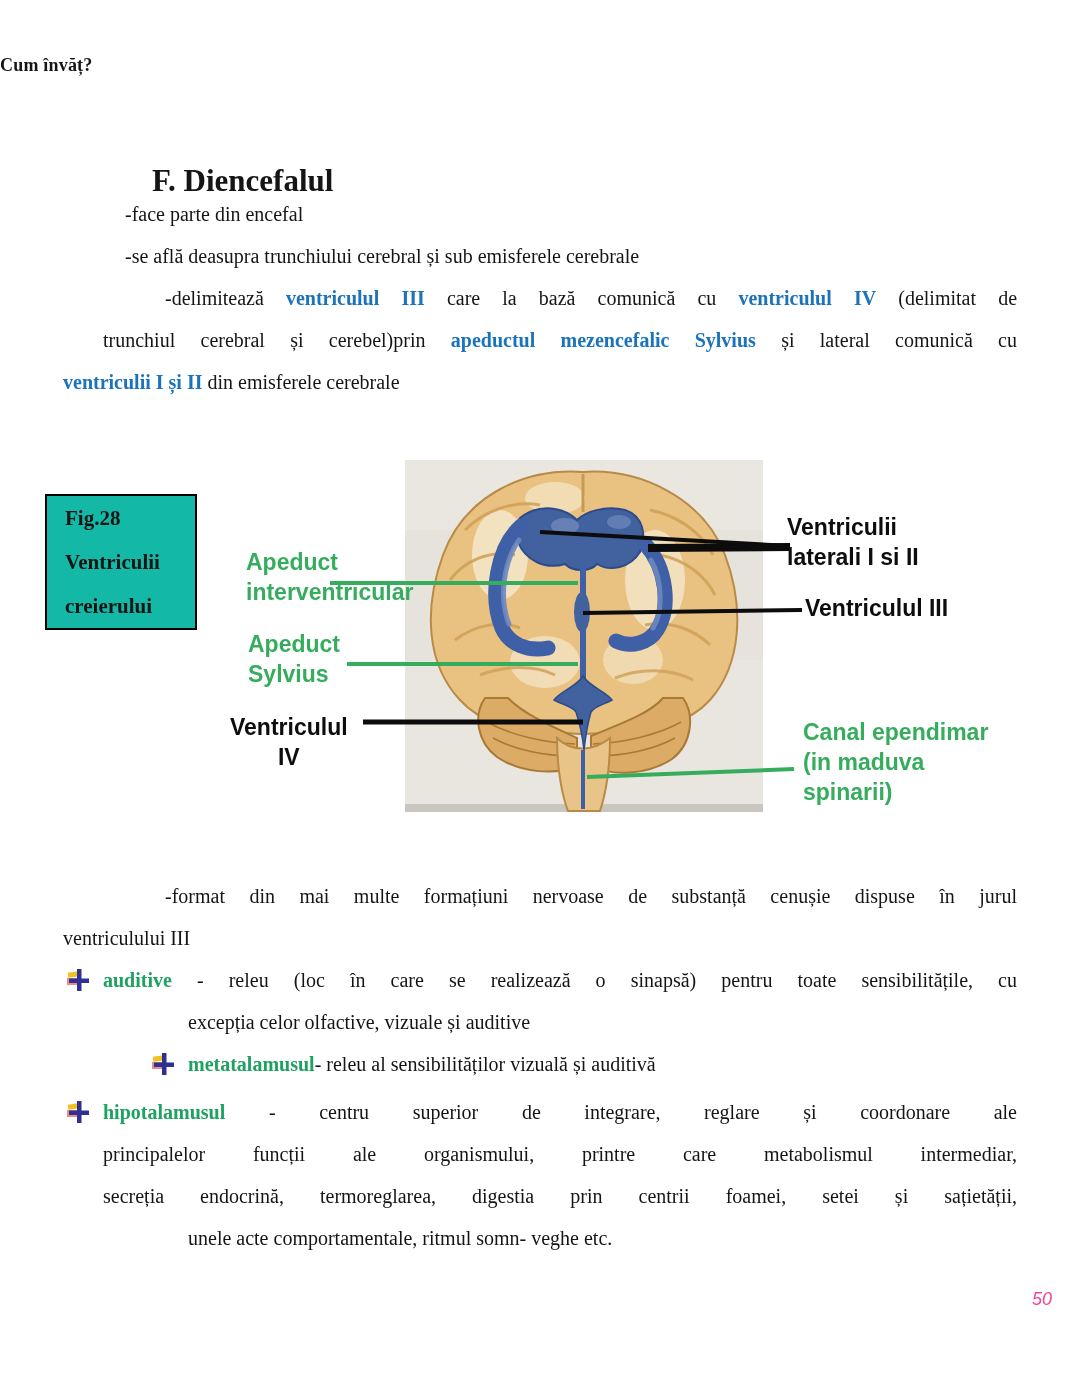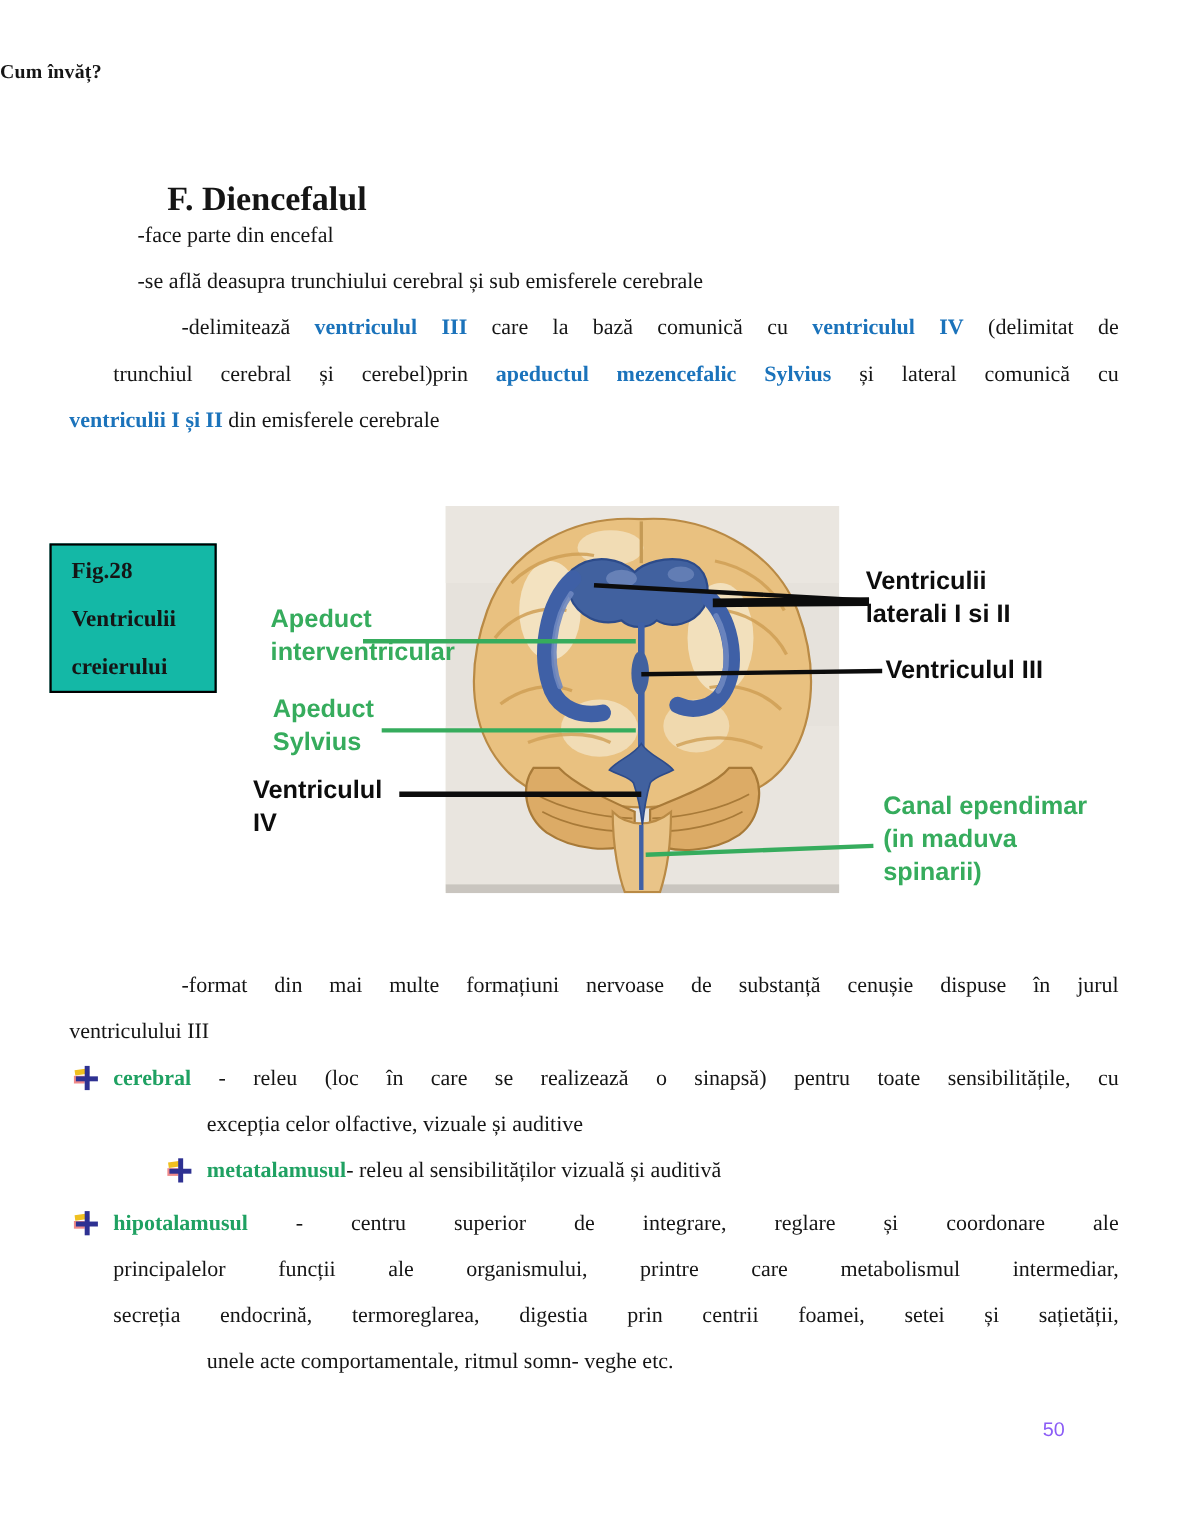--- a/index.html
+++ b/index.html
@@ -31,27 +31,27 @@
   .leader-overlay{position:absolute;left:0;top:0;width:1080px;height:356px;z-index:3;pointer-events:none;}
   .caption-box{position:absolute;left:45px;top:34px;width:148px;height:132px;border:2px solid #000;
     z-index:2;background:#14b8a6;}
   .caption-box .cap-ln{font-weight:bold;font-size:21px;line-height:44px;height:44px;padding-left:18px;}
   .fig-label{position:absolute;z-index:2;font-family:"Liberation Sans", sans-serif;
     font-weight:bold;font-size:23px;line-height:30px;white-space:nowrap;}
   .lbl-green{color:var(--figure-green);}
   .lbl-black{color:var(--label-black);}
   #lbl-orificiu{left:246px;top:87px;}
   #lbl-apeduct{left:248px;top:169px;width:128px;text-align:left;}
-  #lbl-iv{left:230px;top:242px;}
+  #lbl-iv{left:230px;top:252px;text-align:center;}
   #lbl-lat{left:787px;top:52px;}
   #lbl-iii{left:805px;top:133px;}
   #lbl-canal{left:803px;top:257px;}
   
-  .page-number{position:absolute;left:948px;top:1289px;font-family:"Liberation Sans", sans-serif;
-    font-size:18px;color:#8b5cf6;}
+  .page-number{position:absolute;left:1032px;top:1289px;font-family:"Liberation Sans", sans-serif;
+    font-size:18px;color:#ec4899;font-style:italic;}
 </style>
 </head>
 <body>
 
 <div class="page">
 
   <div class="doc-header">Cum învăț?</div>
   <div class="doc-title">F. Diencefalul</div>
 
   <div class="para" id="para1">
@@ -156,21 +156,21 @@
 
     <div class="ln bullet-ln jf">
       <span class="bullet-icon">
         <svg viewBox="0 0 24 28" width="24" height="28">
           <rect x="1" y="5" width="13" height="5" fill="#f0c020" transform="rotate(-8 7 7)"></rect>
           <rect x="0" y="11" width="10" height="7" fill="#ef8a8a"></rect>
           <rect x="10" y="2" width="4.5" height="22" fill="#2e3192"></rect>
           <rect x="2" y="11.5" width="20" height="4.5" fill="#2e3192"></rect>
         </svg>
       </span>
-    <span class="run-green">cerebral</span><span> - releu (loc în care se realizează o sinapsă) pentru toate sensibilitățile, cu</span></div>
+    <span class="run-green">auditive</span><span> - releu (loc în care se realizează o sinapsă) pentru toate sensibilitățile, cu</span></div>
     <div class="ln bullet-ln"><span>excepția celor olfactive, vizuale și auditive</span></div>
 
     <div class="ln bullet-ln">
       <span class="bullet-icon">
         <svg viewBox="0 0 24 28" width="24" height="28">
           <rect x="1" y="5" width="13" height="5" fill="#f0c020" transform="rotate(-8 7 7)"></rect>
           <rect x="0" y="11" width="10" height="7" fill="#ef8a8a"></rect>
           <rect x="10" y="2" width="4.5" height="22" fill="#2e3192"></rect>
           <rect x="2" y="11.5" width="20" height="4.5" fill="#2e3192"></rect>
         </svg>

